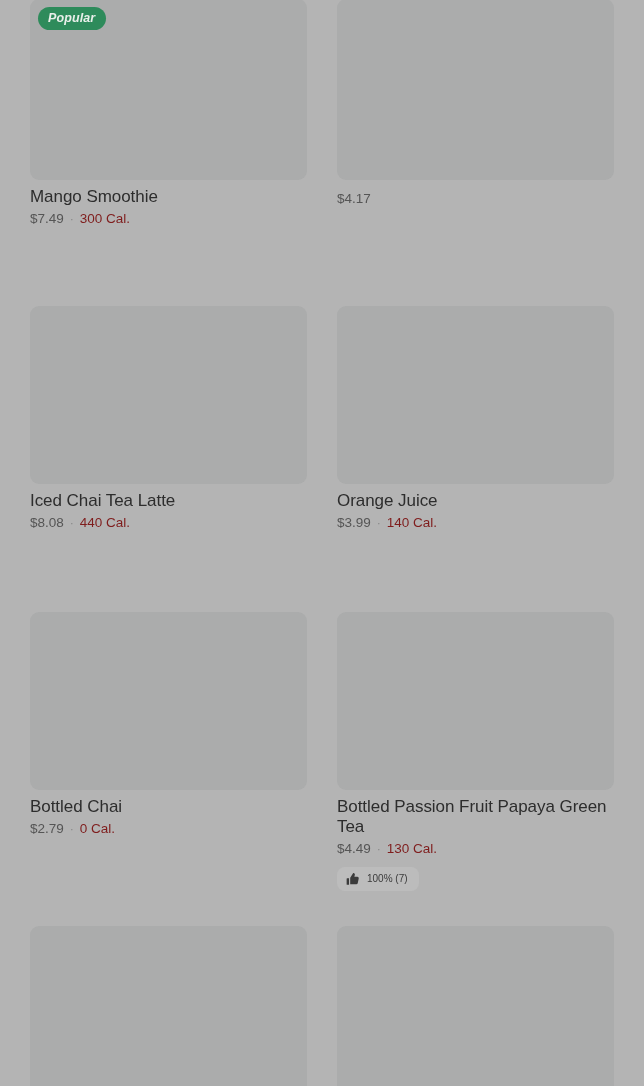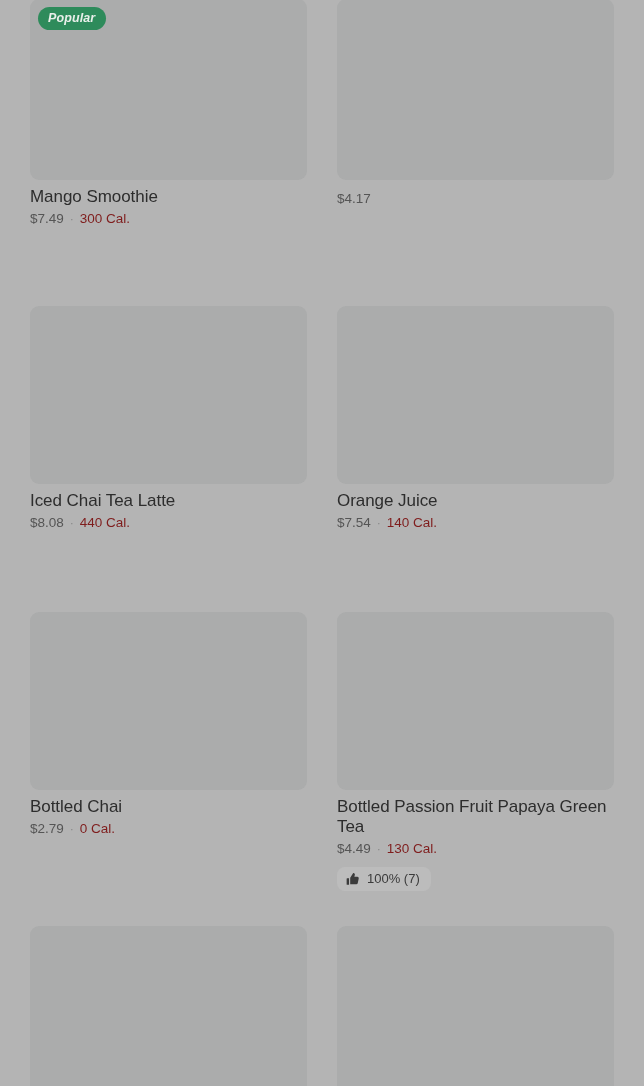--- a/index.html
+++ b/index.html
@@ -93,21 +93,21 @@
   }
 
   .rating-badge {
     display: inline-flex;
     align-items: center;
     gap: 7px;
     margin-top: 9px;
     padding: 5px 11px 5px 9px;
     border-radius: 8px;
     background: #bcbcbc;
-    font-size: 13px;
+    font-size: 10px;
     color: #3b3b3b;
     line-height: 1;
   }
 
   .thumb-icon {
     display: inline-block;
     width: 14px;
     height: 14px;
     color: #3b3b3b;
   }
@@ -167,21 +167,21 @@
           <span class="meta-cal">440 Cal.</span>
         </div>
       </div>
     </div>
 
     <div class="menu-card">
       <div class="card-image h-std"></div>
       <div class="card-body">
         <div class="card-title">Orange Juice</div>
         <div class="card-meta">
-          <span>$7.54</span>
+          <span>$3.99</span>
           <span class="meta-sep">·</span>
           <span class="meta-cal">140 Cal.</span>
         </div>
       </div>
     </div>
 
   </div>
 
   <div class="row-gap-b"></div>
 

